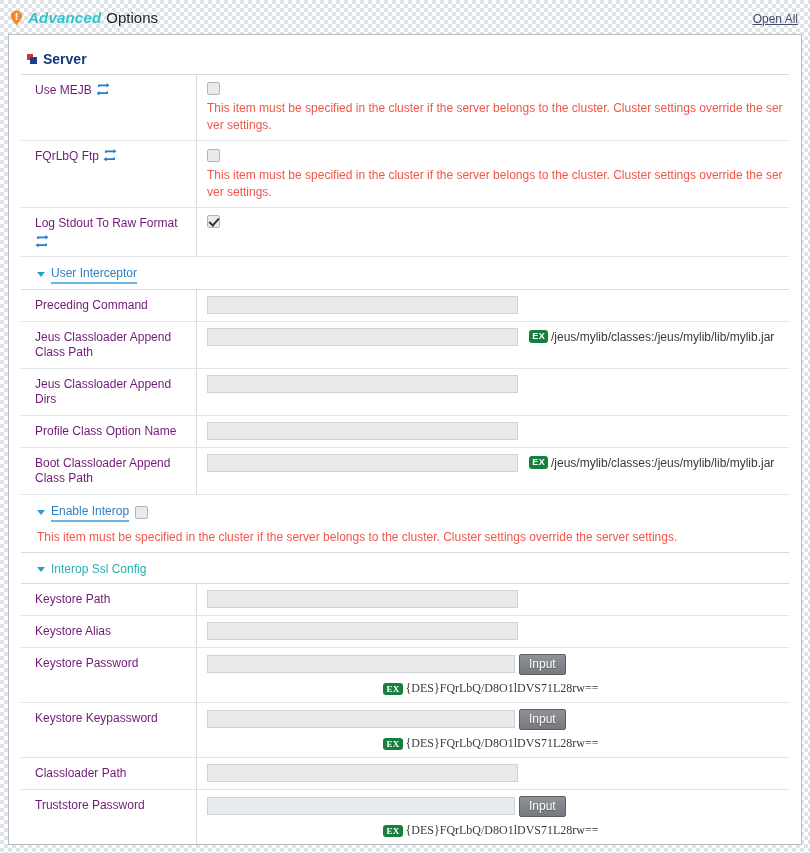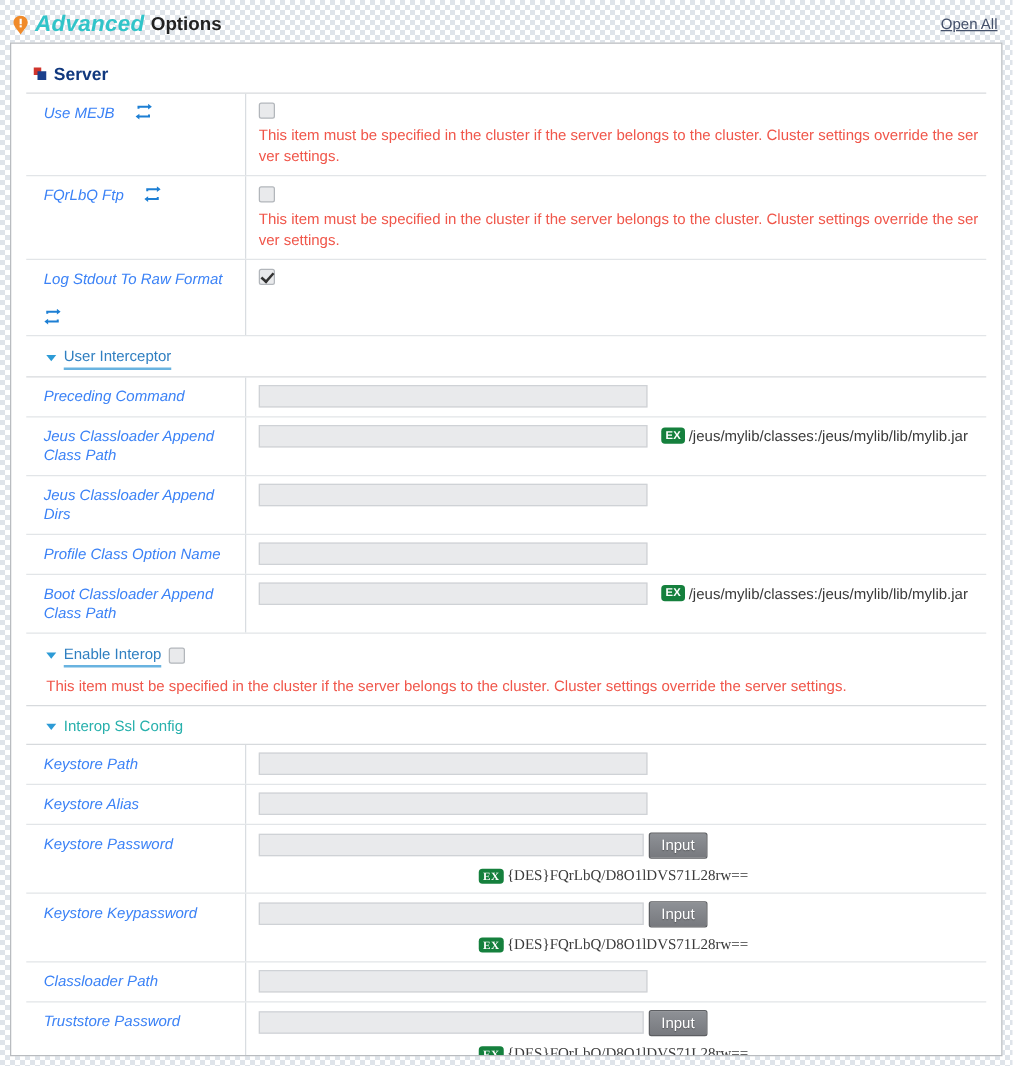--- a/index.html
+++ b/index.html
@@ -36,26 +36,26 @@
     width: 13px;
     height: 16px;
     display: inline-block;
     position: relative;
   }
   .bulb-icon svg { display:block; }
   .title-advanced {
     color: #31c4c9;
     font-style: italic;
     font-weight: bold;
-    font-size: 18px;
+    font-size: 15px;
     letter-spacing: .2px;
   }
   .title-options {
     color: #222;
-    font-weight: bold;
+    font-weight: normal;
     font-size: 15px;
   }
   .open-all {
     position: absolute;
     right: 12px;
     top: 12px;
     font-size: 12px;
     color: #44506a;
     text-decoration: underline;
     cursor: pointer;
@@ -115,29 +115,28 @@
     align-items: stretch;
     border-bottom: 1px solid #e2e5e8;
     min-height: 30px;
   }
   .row.noborder { border-bottom: none; }
   .row-label {
     width: 176px;
     flex: 0 0 176px;
     box-sizing: border-box;
     padding: 8px 6px 8px 14px;
-    color: #3b82f6;
+    color: #701a75;
     font-size: 12px;
     line-height: 15px;
     border-right: 1px solid #d9dde1;
     display: flex;
     align-items: flex-start;
     flex-wrap: wrap;
-    gap: 16px;
-    font-style: italic;
+    gap: 4px;
   }
   .row-label .lbl-text { display:inline; }
   .row-body {
     flex: 1 1 auto;
     box-sizing: border-box;
     padding: 6px 6px 6px 10px;
     min-width: 0;
   }
 
   .sync-icon { display:inline-block; width:14px; height:13px; vertical-align:-2px; }

